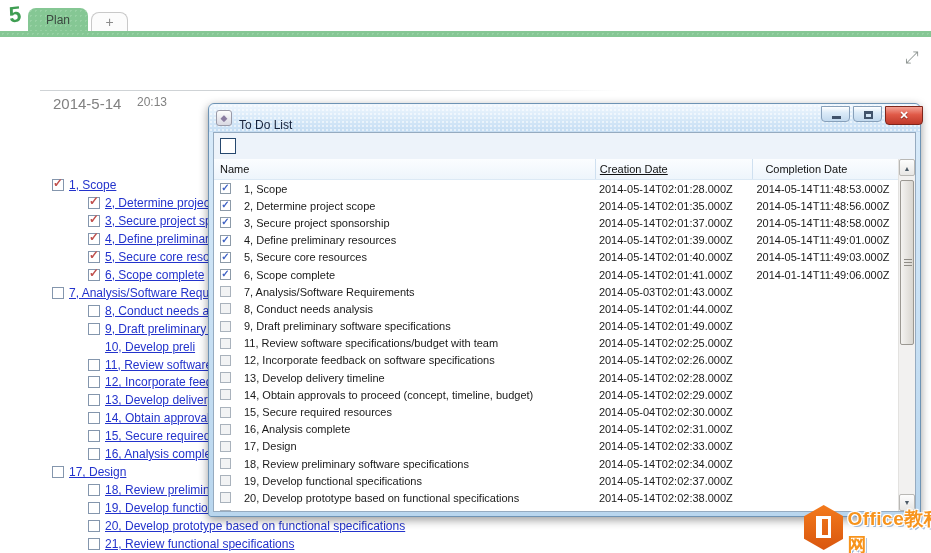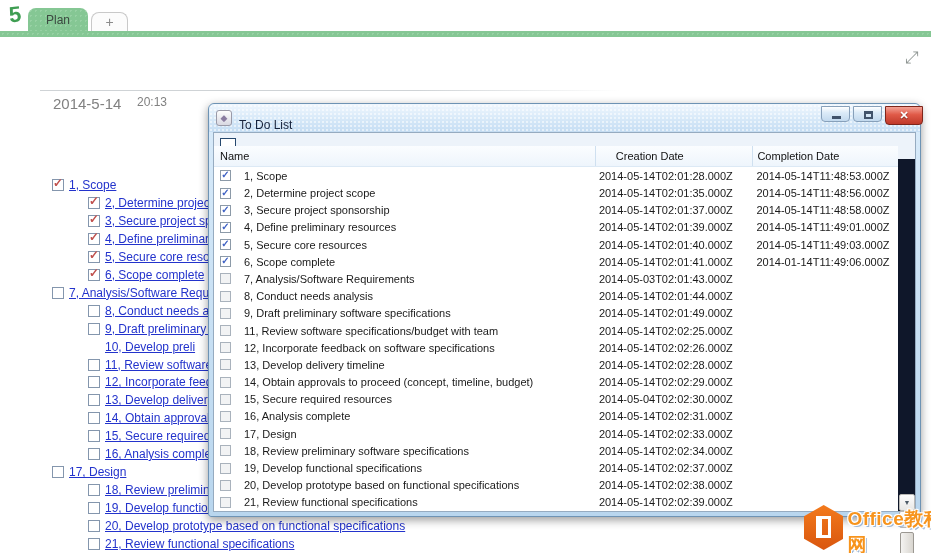--- a/index.html
+++ b/index.html
@@ -61,28 +61,28 @@
   .g-max { position:absolute; left:10px; top:4px; width:9px; height:8px;
            border:2px solid #41536b; border-top-width:3px; }
   .g-x { position:absolute; left:0; right:0; top:2px; text-align:center; font-size:11px;
          font-weight:700; color:#fff; text-shadow:0 1px 1px rgba(0,0,0,.45); }
 
   .dlg-content { position:absolute; left:4px; right:4px; top:28px; bottom:4px;
                  background:#edf3fa; border:1px solid #96abc0; }
   .select-strip { position:absolute; left:0; right:0; top:0; height:26px; background:#edf3fa; }
   .cb-all { position:absolute; left:6px; top:5px; width:16px; height:16px;
             border:1px solid #26486e; background:#fff; }
-  .list-area { position:absolute; left:0; right:0; top:26px; bottom:0; background:#0f172a; display:flex;align-items:flex-end; }
+  .list-area { position:absolute; left:0; right:0; top:26px; bottom:0; background:#fca5a5; display:flex; }
   .table-zone { flex:1 1 auto; overflow:hidden; display:flex; flex-direction:column; }
   .thead { display:flex; height:21px; flex:0 0 21px; background:linear-gradient(#fbfdff,#eef5fc);
            border-bottom:1px solid #dce9f5; font-size:11px; color:#111; }
   .th { line-height:21px; white-space:nowrap; overflow:hidden; }
   .th-name { width:382px; padding-left:6px; }
-  .th-create { width:158px; border-left:1px solid #cfe0f0; padding-left:20px; }
-  .th-complete { width:146px; border-left:1px solid #cfe0f0; padding-left:4px; }
+  .th-create { width:158px; border-left:1px solid #cfe0f0; padding-left:4px;text-decoration:underline; }
+  .th-complete { width:146px; border-left:1px solid #cfe0f0; padding-left:12px; }
   .tbody { flex:1 1 auto; overflow:hidden; }
   .trow { display:flex; height:17.2px; align-items:center; font-size:11px; color:#1a1a1a; background:#fff; }
   .cell-name { width:382px; display:flex; align-items:center; white-space:nowrap; overflow:hidden; }
   .rcb { width:11px; height:11px; margin:0 0 0 6px; flex:0 0 11px; border:1px solid #a9b2bc;
          background:#f2f3f4; font-size:10px; line-height:9px; text-align:center; }
   .rcb.checked { background:#fff; border-color:#8c9aa8; }
   .rcb.checked::after { content:"\2713"; color:#3f62c4; font-weight:700; position:relative; top:-1px; }
   .rname { margin-left:13px; white-space:nowrap; }
   .cell-date { width:158px; padding-left:4px; white-space:nowrap; }
   .cell-date2 { width:146px; padding-left:4px; white-space:nowrap; }

